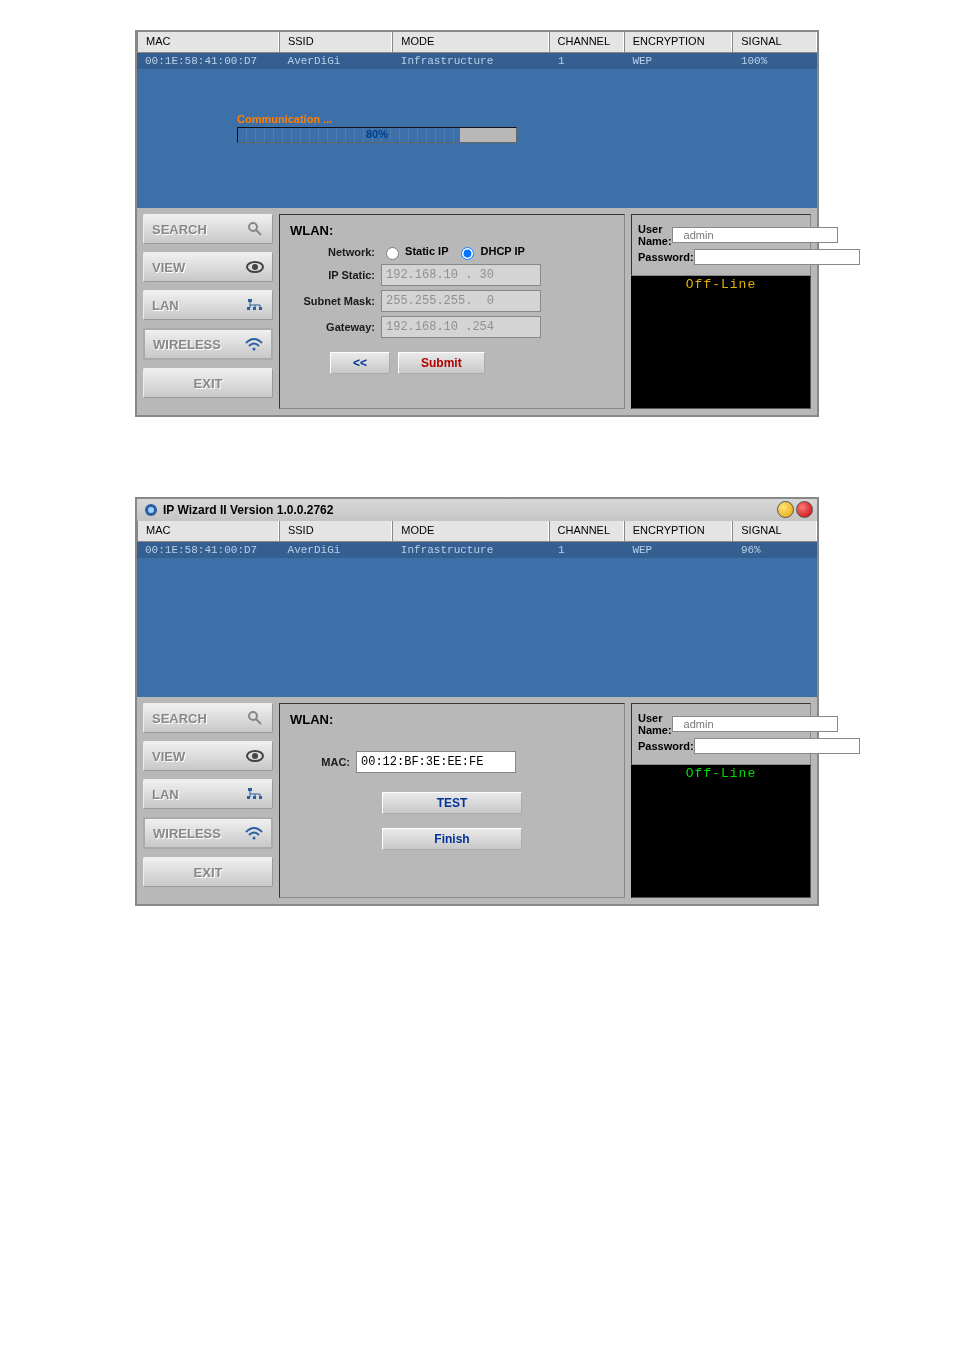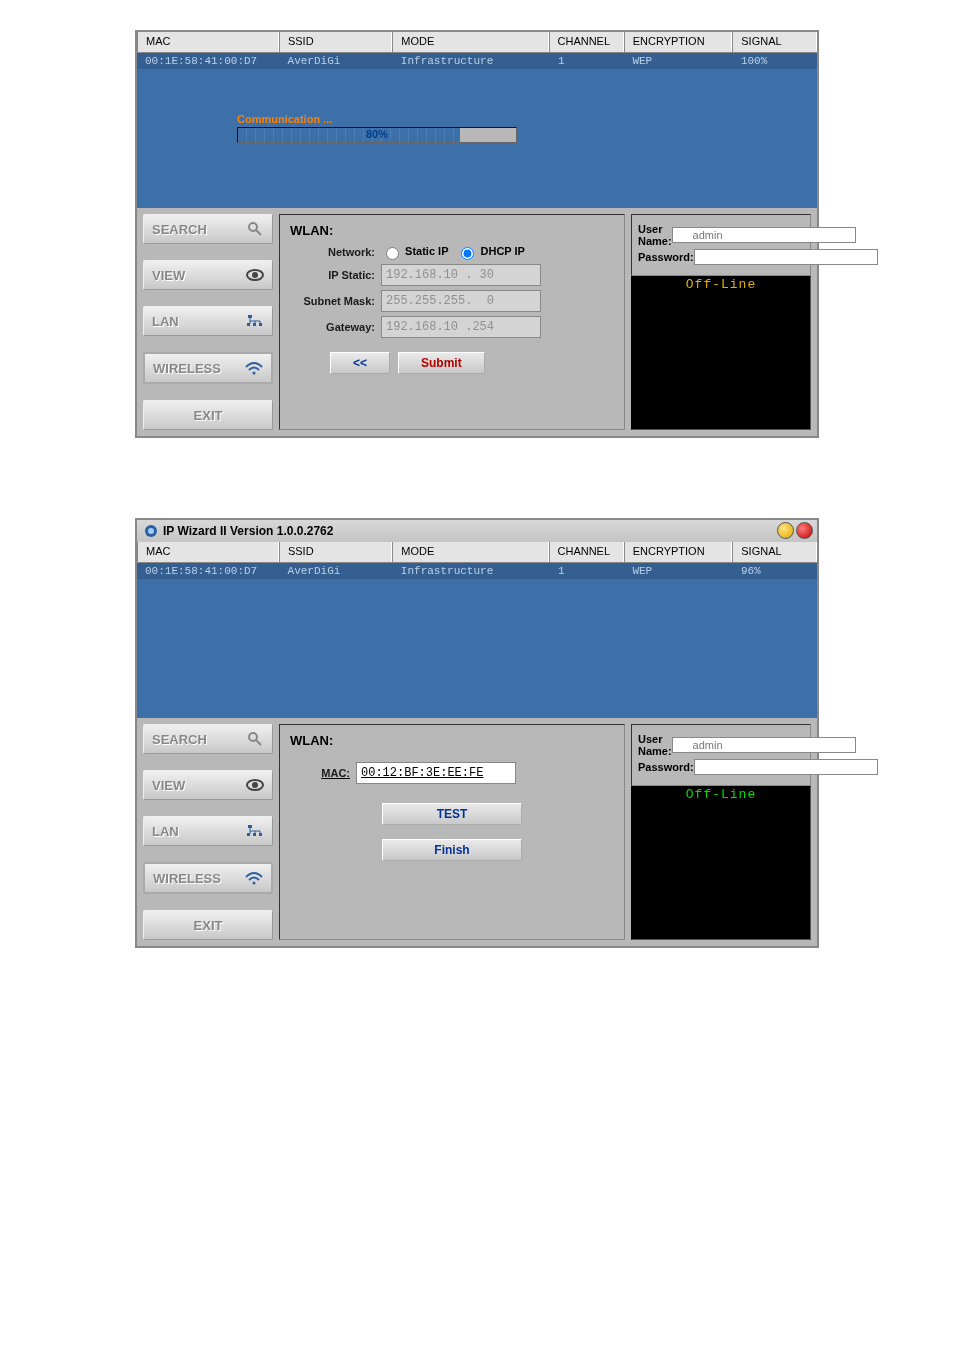--- a/index.html
+++ b/index.html
@@ -18,40 +18,40 @@
   .list-body{ background:#3d70a8; color:#b8d0e8; height:155px; position:relative;}
   .list-row{ display:flex; font-family:"Courier New",monospace; font-size:11px;}
   .list-row.sel{ background:#355f91;}
   .list-row div{ padding:2px 8px;}
   .progress-box{ position:absolute; left:100px; top:60px; width:280px; background:#3d70a8; }
   .comm-lbl{ color:#ff8000; font-weight:bold; font-size:11px; padding-bottom:2px; font-family:Arial,sans-serif;}
   .pbar{ height:14px; background:#b8b8b8; border:1px inset #666; position:relative;}
   .pbar-fill{ height:100%; background:repeating-linear-gradient(90deg,#3d70a8 0,#3d70a8 8px,#4a7fb5 8px,#4a7fb5 9px);}
   .pbar-txt{ position:absolute; top:0; left:0; right:0; text-align:center; font-size:11px; color:#00408f; font-weight:bold;}
   .lower{ display:flex; padding:6px; gap:6px;}
-  .navcol{ width:130px; display:flex; flex-direction:column; gap:16px;}
+  .navcol{ width:130px; display:flex; flex-direction:column; gap:8px;}
   .navbtn{ height:28px; background:linear-gradient(to bottom,#f0f0f0,#c8c8c8); border:1px outset #eee; border-radius:2px; display:flex; align-items:center; justify-content:space-between; padding:0 8px; font-weight:bold; font-size:13px; color:#888; text-shadow:1px 1px 0 #fff; cursor:pointer;}
   .navbtn .ic{ width:18px;height:18px;display:flex;align-items:center;justify-content:center;}
   .navbtn.active{ border:2px solid #aaa;}
   .center-pane{ flex:1; background:#b8b8b8; border:1px inset #888; padding:8px 10px 10px 10px; min-height:175px;}
   .pane-title{ font-weight:bold; font-size:13px; color:#000; margin-bottom:6px;}
   .frow{ display:flex; align-items:center; margin:4px 0;}
   .flab{ width:85px; text-align:right; padding-right:6px; font-weight:bold; color:#1a1a1a; font-size:11px;}
   .fin { width:150px; height:18px; border:1px solid #888; background:#d4d4d4; color:#909090; font-family:"Courier New",monospace; font-size:12px; padding:1px 4px;}
   .fin.white{ background:#fff; color:#000;}
   .radio-row label{ font-weight:bold; font-size:11px; margin-right:8px;}
   .radio-row input{ vertical-align:middle;}
   .btnrow{ display:flex; gap:8px; margin-top:14px; padding-left:40px;}
   .pbtn{ background:linear-gradient(to bottom,#eaeaea,#c8c8c8); border:1px outset #fff; padding:3px 22px; font-weight:bold; font-size:12px; color:#003399; cursor:pointer;}
   .pbtn.red{ color:#b00000;}
   .authcol{ width:180px; display:flex; flex-direction:column;border-radius:31px;}
   .auth-top{ background:#b8b8b8; border:1px inset #888; padding:6px 6px 8px 6px;}
   .auth-top .r{ display:flex; align-items:center; margin:2px 0;}
   .auth-top .r label{ width:70px; font-weight:bold; font-size:11px;}
-  .auth-top .r input{ flex:1; border:1px solid #888; background:#fff; color:#777; font-size:11px; padding:1px 20px;}
+  .auth-top .r input{ flex:1; border:1px solid #888; background:#fff; color:#777; font-size:11px; padding:1px 11px;}
   .blackbox{ flex:1; background:#000; color:#00df00; font-family:"Courier New",monospace; font-size:13px; display:flex; justify-content:center; min-height:110px; border:1px inset #555; letter-spacing:1px;}
   .blackbox.amber{ color:#e0b000;}
 </style>
 </head>
 <body>
 
 <div class="app">
   <div class="body">
     <div class="list-head">
       <div class="col-mac">MAC</div>
@@ -244,21 +244,21 @@
                 <circle cx="9" cy="12" r="1.5" fill="#2c5fa0"></circle>
               </svg>
             </span>
         </div>
         <div class="navbtn" style="justify-content:center">
           <span>EXIT</span>
         </div>
       </div>
       <div class="center-pane">
         <div class="pane-title">WLAN:</div>
-        <div class="frow" style="margin-top:14px;text-decoration:underline;">
+        <div class="frow" style="margin-top:24px;">
           <div class="flab" style="width:60px">MAC:</div>
           <input class="fin white" value="00:12:BF:3E:EE:FE" style="">
         </div>
         <div style="text-align:center;margin-top:19px;">
           <button class="pbtn" style="color:#003399;width:140px">TEST</button>
         </div>
         <div style="text-align:center;margin-top:14px;">
           <button class="pbtn" style="color:#003399;width:140px">Finish</button>
         </div>
       </div>

